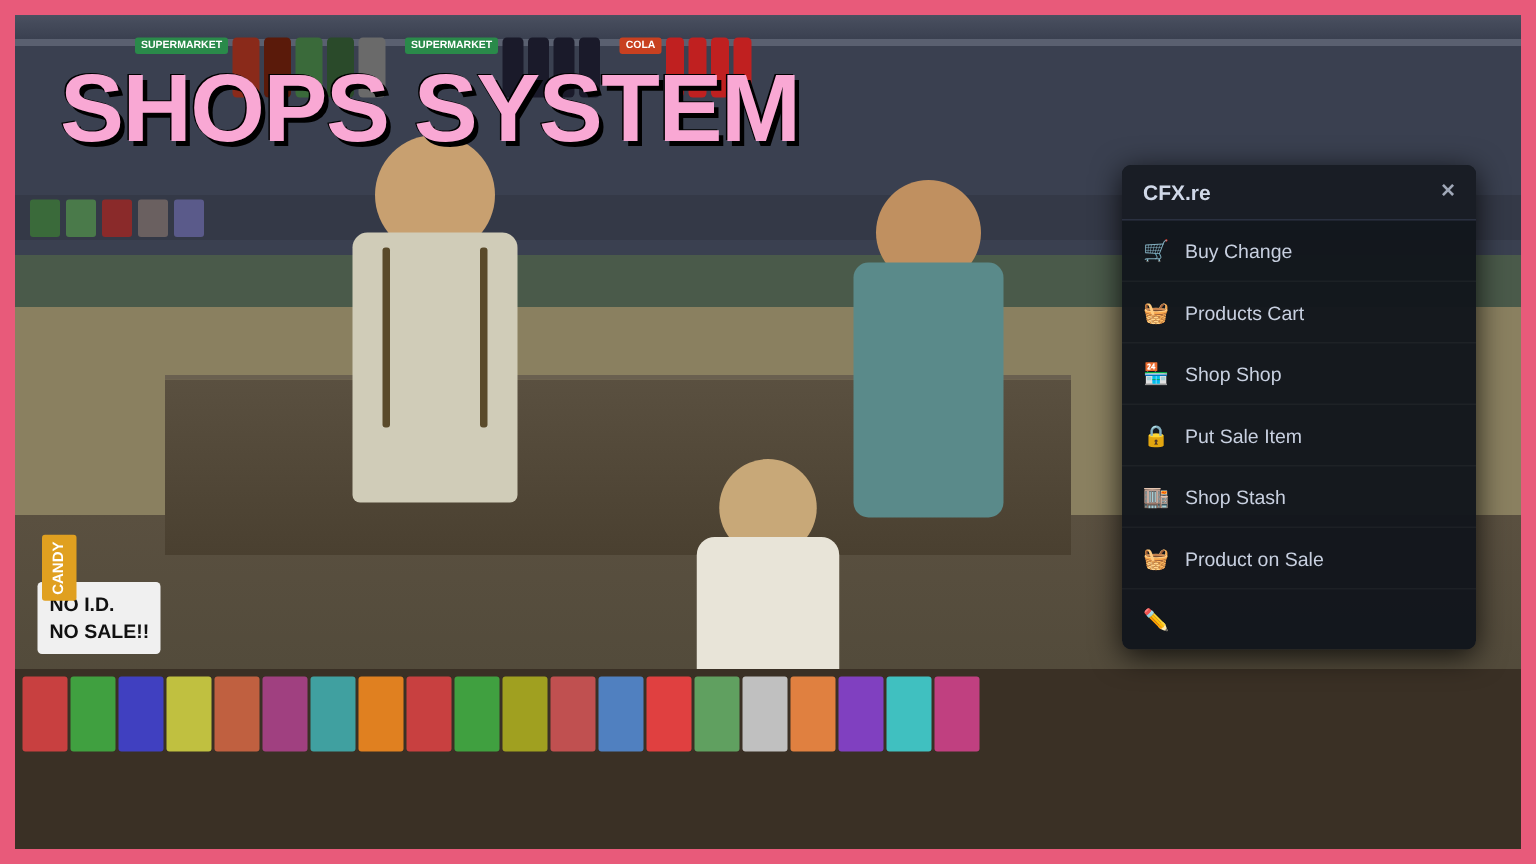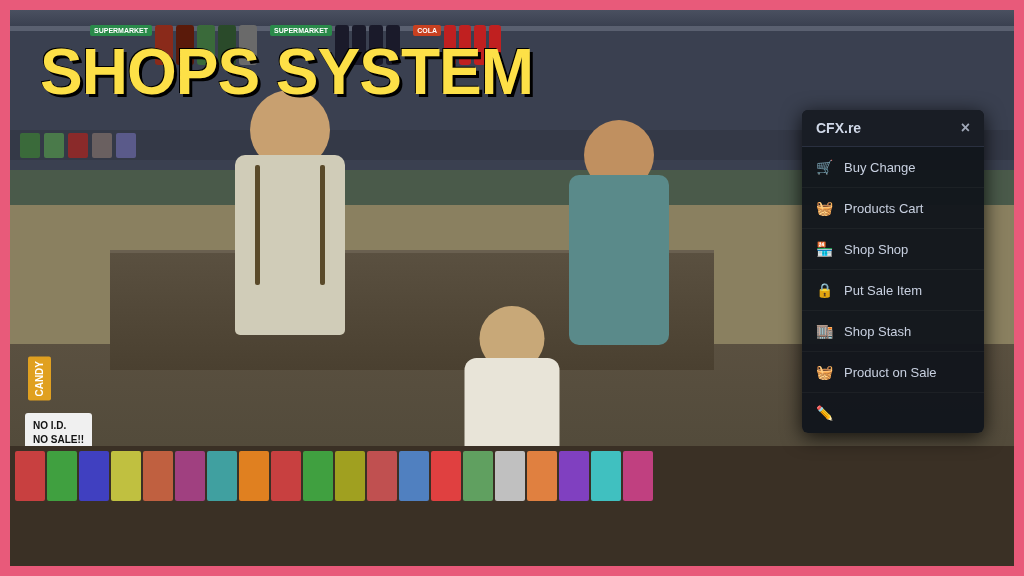--- a/index.html
+++ b/index.html
@@ -132,21 +132,21 @@
       font-weight: 900;
       color: #e8407a;
       text-shadow: 3px 3px 0 #fff, -1px -1px 0 #fff;
       line-height: 1;
       font-style: italic;
       letter-spacing: -2px;
     }
     .shops-text {
       font-size: 64px;
       font-weight: 900;
-      color: #fde047;
+      color: #f9a8d4;
       text-shadow: 3px 3px 0 #000, -1px -1px 0 #000;
       line-height: 1;
       letter-spacing: -1px;
       text-transform: uppercase;
     }
     .tebex-text {
       font-size: 32px;
       font-weight: bold;
       color: #ffffff;
       font-style: italic;
@@ -164,21 +164,21 @@
       border-radius: 4px;
       font-size: 14px;
       font-weight: bold;
       white-space: nowrap;
     }
     
     .menu-container {
       position: absolute;
       top: 100px;
       right: 30px;
-      width: 182px;
+      width: 236px;
       background: rgba(18, 22, 28, 0.97);
       border-radius: 6px;
       overflow: hidden;
       box-shadow: 0 4px 20px rgba(0,0,0,0.8);
     }
     .menu-header {
       display: flex;
       justify-content: space-between;
       align-items: center;
       padding: 10px 14px;
@@ -254,26 +254,26 @@
     }
     .mag-item {
       width: 30px;
       height: 50px;
       border-radius: 2px;
       flex-shrink: 0;
     }
     
     .no-id-sign {
       position: absolute;
-      bottom: 113px;
+      bottom: 130px;
       left: 15px;
       background: #f0f0f0;
       padding: 6px 8px;
       border-radius: 3px;
-      font-size: 10px;
+      font-size: 13px;
       font-weight: 900;
       color: #111;
       line-height: 1.4;
       text-align: left;
     }
     
     .candy-sign {
       position: absolute;
       bottom: 165px;
       left: 18px;

